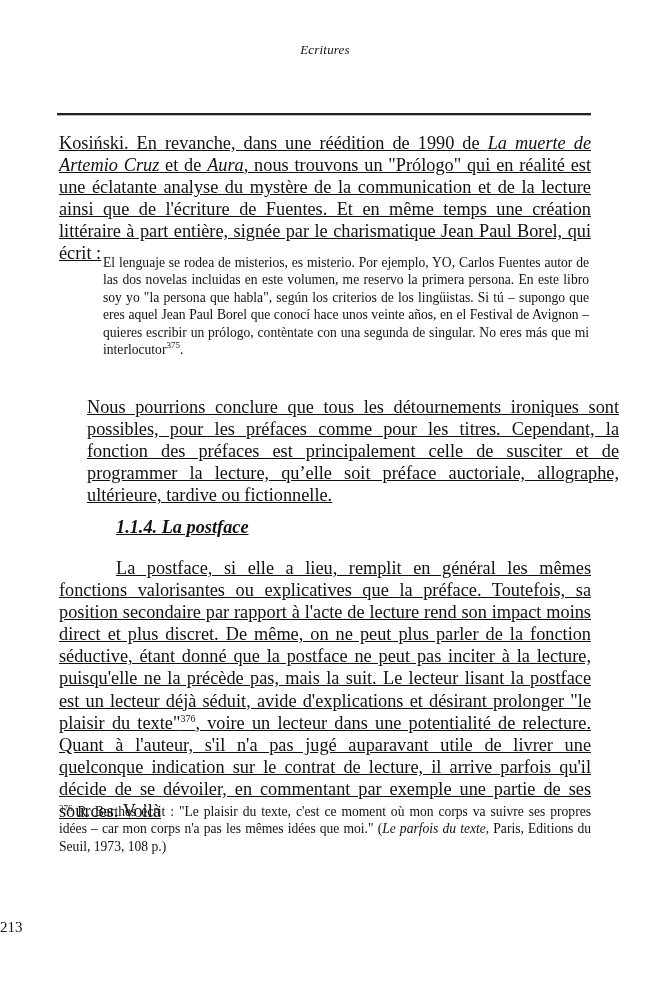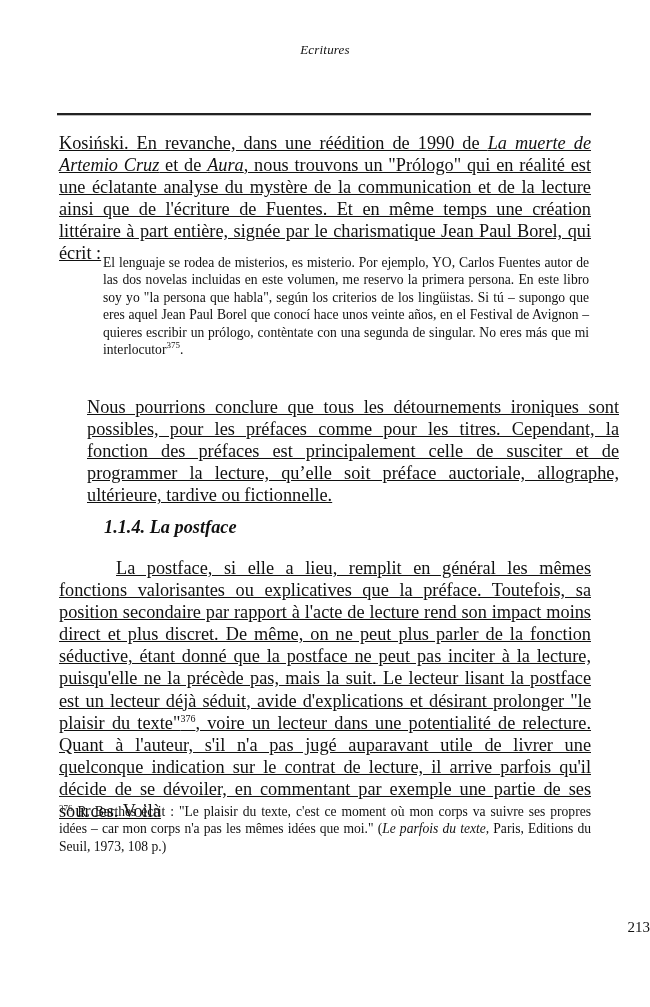--- a/index.html
+++ b/index.html
@@ -19,37 +19,37 @@
     position: absolute; left: 59px; width: 532px;
     font-size: 18.3px; line-height: 22.1px; text-align: justify; text-decoration: underline;
   }
   .p1 { top: 132px; }
   .quote {
     position: absolute; left: 103px; width: 486px; top: 254px;
     font-size: 13.6px; line-height: 17.4px; text-align: justify;
   }
   .p2 { top: 396px; margin-left: 28px; }
   .section-heading {
-    position: absolute; top: 517px; left: 104px;
-    font-size: 18.3px; font-weight: bold; font-style: italic;
+    position: absolute; top: 517px; left: 116px;
+    font-size: 18.3px; font-weight: bold; font-style: italic; text-decoration: underline;
   }
   .p3 { top: 557px; text-indent: 57px; }
   sup { font-size: 10px; line-height: 0; vertical-align: 7px; }
   .quote sup { font-size: 9px; vertical-align: 6px; }
   .fn-rule {
     position: absolute; top: 796px; left: 59px; width: 126px; height: 1px;
     background: #222;
   }
   .footnotes {
     position: absolute; top: 803px; left: 59px; width: 532px;
     font-size: 13.6px; line-height: 17.3px; text-align: justify;
   }
   .footnotes sup { font-size: 9px; vertical-align: 5px; }
   .page-number {
-    position: absolute; top: 919px; left: 0; width: 650px; text-align: right;
+    position: absolute; top: 919px; left: 0; width: 650px; text-align: left;
     font-size: 15px;
   }
   i { font-style: italic; }
 </style>
 </head>
 <body>
 
 <div class="running-head">Ecritures</div>
 <div class="head-rule"></div>
 

